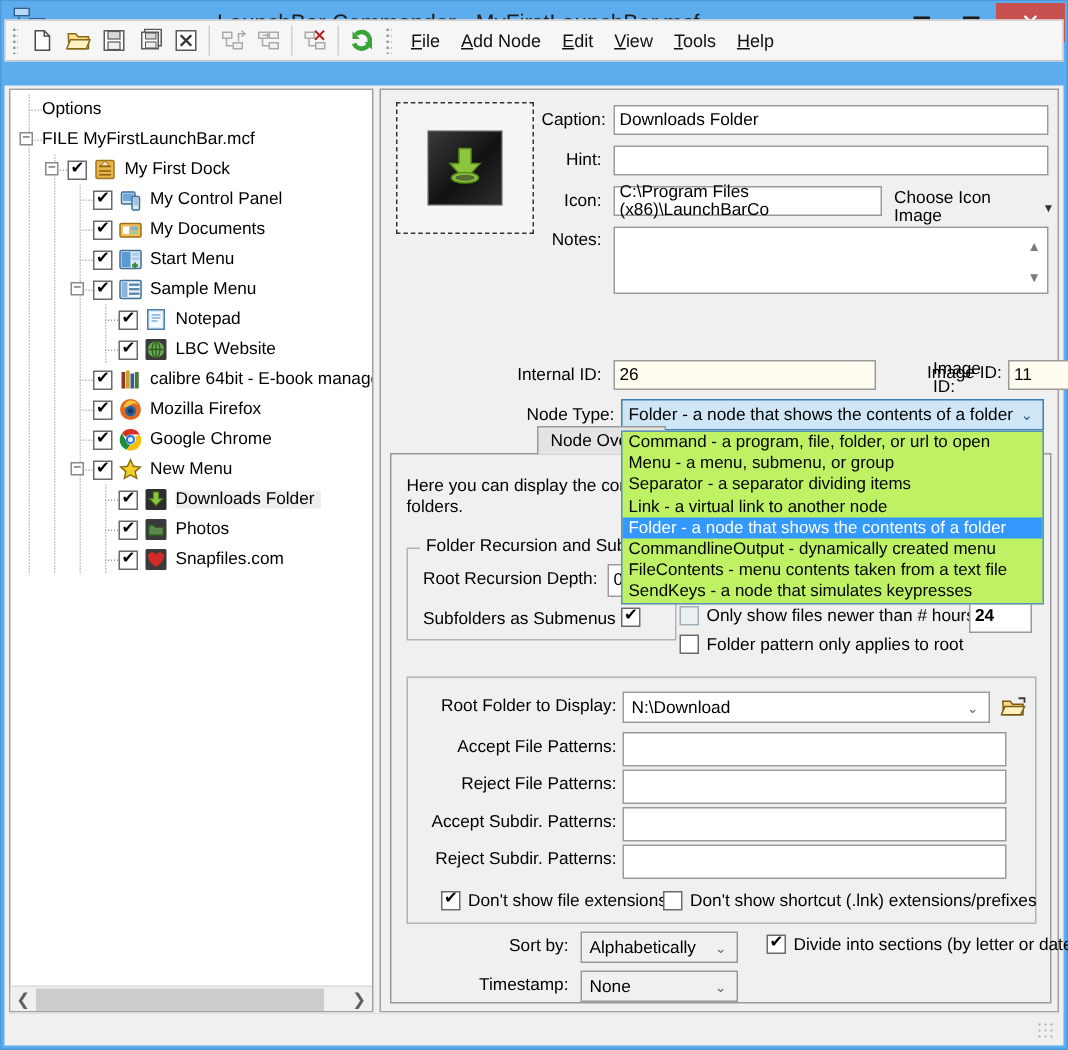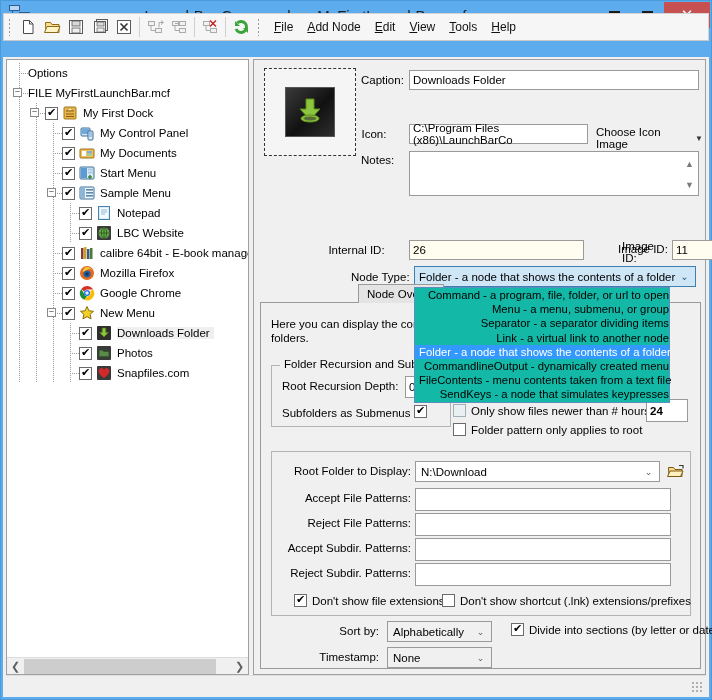--- a/index.html
+++ b/index.html
@@ -167,21 +167,21 @@
   }
   #iconbox-inner {
     width: 50px; height: 50px;
     background: linear-gradient(135deg,#3a3a3a,#111 55%,#2e2e2e);
     border: 1px solid #555;
     display:flex; align-items:center; justify-content:center;
   }
   .dlarrow { position: relative; width: 34px; height: 34px; }
 
   .frow { position: absolute; display: flex; align-items: center; }
-  .flabel { text-align: center; font-size: 11.5px; color: #000; padding-right: 22px; }
+  .flabel { text-align: right; font-size: 11.5px; color: #000; padding-right: 8px; }
   .ftext {
     border: 1px solid #9a9a9a; background: #fff; height: 20px;
     font-size: 11.5px; padding: 1px 3px; color: #000;
     font-family: "Liberation Sans", sans-serif;
     display: flex; align-items: center;
   }
   .ftext.ro { background: #fffdf0; color:#000; }
   #notes {
     position: absolute; border: 1px solid #9a9a9a; background: #fff;
   }
@@ -201,24 +201,23 @@
     position: absolute; left: 160px; top: 206px; width: 282px; height: 21px;
     border: 1px solid #3c7fb1; background: #cfe6f7;
     display:flex; align-items:center; padding-left:4px;
     font-size: 11.5px; color: #000;
   }
   #nodetype-combo .arrow {
     position:absolute; right:2px; top:0; bottom:0; width:17px;
     display:flex;align-items:center;justify-content:center; color:#2a5d86; font-size:10px;
   }
   #nodetype-list {
-    position: absolute; left: 160px; top: 227px; width: 256px;
-    background: #14b8a6; border: 1px solid #5a8fc0;
+    position: absolute; left: 160px; top: 227px; width: 282px;
+    background: #bef264; border: 1px solid #5a8fc0;
     z-index: 50;
-    text-align: right;
   }
   #nodetype-list .opt {
     height: 14.2px; line-height: 14px; font-size: 11.3px;
     padding-left: 4px; color: #000; white-space: nowrap;
   }
   #nodetype-list .opt.sel { background: #3399ff; color: #fff; }
 
   
   #tabstrip {
     position: absolute; left: 6px; top: 222px; width: 441px; height: 21px;
@@ -733,20 +732,24 @@
               <path d="M17 25.5c3.6 0 6.5-.9 6.5-2s-2.9-2-6.5-2-6.5.9-6.5 2 2.9 2 6.5 2z" fill="#2a2a2a" opacity="0.55"></path>
             </svg>
           </div>
         </div>
 
         <div class="frow" style="left:105px;top:8px;width:340px;">
           <div class="flabel" style="width:48px;">Caption:</div>
           <div class="ftext" style="width:290px;">Downloads Folder</div>
         </div>
 
+        <div class="frow" style="left:105px;top:35px;width:340px;">
+          <div class="flabel" style="width:48px;">Hint:</div>
+          <div class="ftext" style="width:290px;"></div>
+        </div>
 
         <div class="frow" style="left:105px;top:62px;">
           <div class="flabel" style="width:48px;">Icon:</div>
           <div class="ftext" style="width:179px;">C:\Program Files (x86)\LaunchBarCo</div>
         </div>
         <div id="choose-icon" style="left:340px;top:64px;">
           <span>Choose Icon Image</span>
           <span class="arrow">▼</span>
         </div>
 

